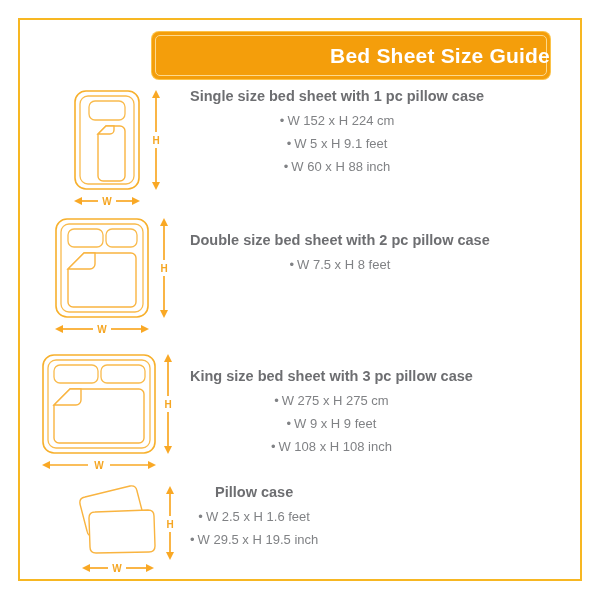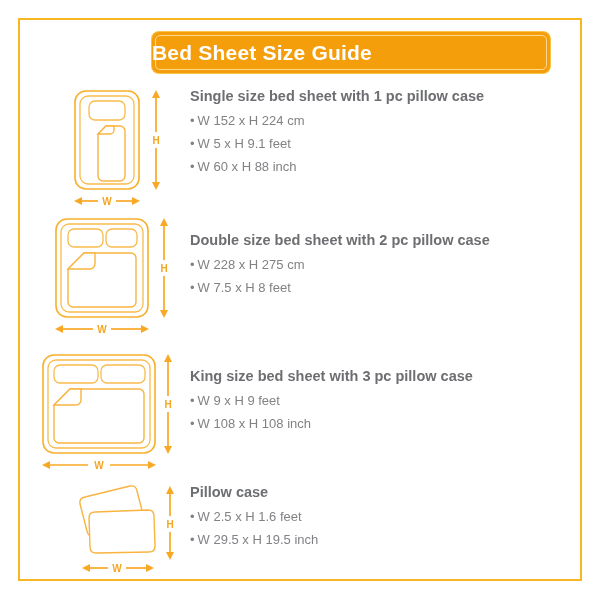--- a/index.html
+++ b/index.html
@@ -26,28 +26,28 @@
     box-sizing: border-box;
     background: #ffffff;
   }
 
   
   #title-banner {
     position: absolute;
     left: 152px;
     top: 32px;
     width: 398px;
-    height: 41px;
+    height: 47px;
     background: #f49e0b;
     border-radius: 7px;
     box-sizing: border-box;
     box-shadow: 0 0 0 1px #fbc34a;
     display: flex;
     align-items: center;
-    justify-content: flex-start;
+    justify-content: flex-end;
   }
   #title-inner {
     position: absolute;
     left: 3px;
     top: 3px;
     right: 3px;
     bottom: 3px;
     border: 1px solid #fcd98e;
     border-radius: 5px;
     pointer-events: none;
@@ -78,26 +78,28 @@
     position: absolute;
     left: 172px;
     top: 0;
   }
   .row-title {
     color: #6d6e71;
     font-size: 14.5px;
     font-weight: bold;
     margin: 0 0 9px 0;
     white-space: nowrap;
+    text-align: center;
   }
   .bullet {
     color: #808285;
     font-size: 13px;
     margin: 0 0 8px 0;
     white-space: nowrap;
+    text-align: center;
   }
   .bullet .dot {
     color: #808285;
     font-size: 13px;
     margin-right: 3px;
   }
 
   
   svg { display: block; overflow: visible; }
   .stroke-out { fill: none; stroke: #f7b02c; stroke-width: 1.6; }
@@ -182,21 +184,20 @@
         <line class="arrow" x1="43" y1="113" x2="75" y2="113"></line>
         <line class="arrow" x1="93" y1="113" x2="125" y2="113"></line>
         <polygon class="arrow-head" points="37,113 45,109 45,117"></polygon>
         <polygon class="arrow-head" points="131,113 123,109 123,117"></polygon>
         <text class="dim-label" x="84" y="117" text-anchor="middle">W</text>
       </g>
     </svg>
   </div>
   <div class="txt" style="top:16px;">
     <p class="row-title">Double size bed sheet with 2 pc pillow case</p>
-    <p class="bullet"><span class="dot">•</span><span>W 228 x H 275 cm</span></p>
     <p class="bullet"><span class="dot">•</span><span>W 7.5 x H 8 feet</span></p>
   </div>
 </div>
 
 <div class="row" style="top:352px;height:122px;">
   <div class="fig">
     <svg width="170" height="122" viewBox="0 0 170 122">
       <rect class="stroke-out" x="25" y="3" width="112" height="98" rx="11" ry="11"></rect>
       <rect class="stroke-in" x="30" y="8" width="102" height="88" rx="8" ry="8"></rect>
       <rect class="stroke-in" x="36" y="13" width="44" height="18" rx="6" ry="6"></rect>
@@ -215,20 +216,21 @@
         <line class="arrow" x1="30" y1="113" x2="70" y2="113"></line>
         <line class="arrow" x1="92" y1="113" x2="132" y2="113"></line>
         <polygon class="arrow-head" points="24,113 32,109 32,117"></polygon>
         <polygon class="arrow-head" points="138,113 130,109 130,117"></polygon>
         <text class="dim-label" x="81" y="117" text-anchor="middle">W</text>
       </g>
     </svg>
   </div>
   <div class="txt" style="top:16px;">
     <p class="row-title">King size bed sheet with 3 pc pillow case</p>
+    <p class="bullet"><span class="dot">•</span><span>W 275 x H 275 cm</span></p>
     <p class="bullet"><span class="dot">•</span><span>W 9 x H 9 feet</span></p>
     <p class="bullet"><span class="dot">•</span><span>W 108 x H 108 inch</span></p>
   </div>
 </div>
 
 <div class="row" style="top:470px;height:110px;">
   <div class="fig">
     <svg width="170" height="110" viewBox="0 0 170 110">
 
       <path class="stroke-pillow" d="M 67 27 L 112 16 Q 118 15 119 21 L 126 48 Q 127 54 121 55

